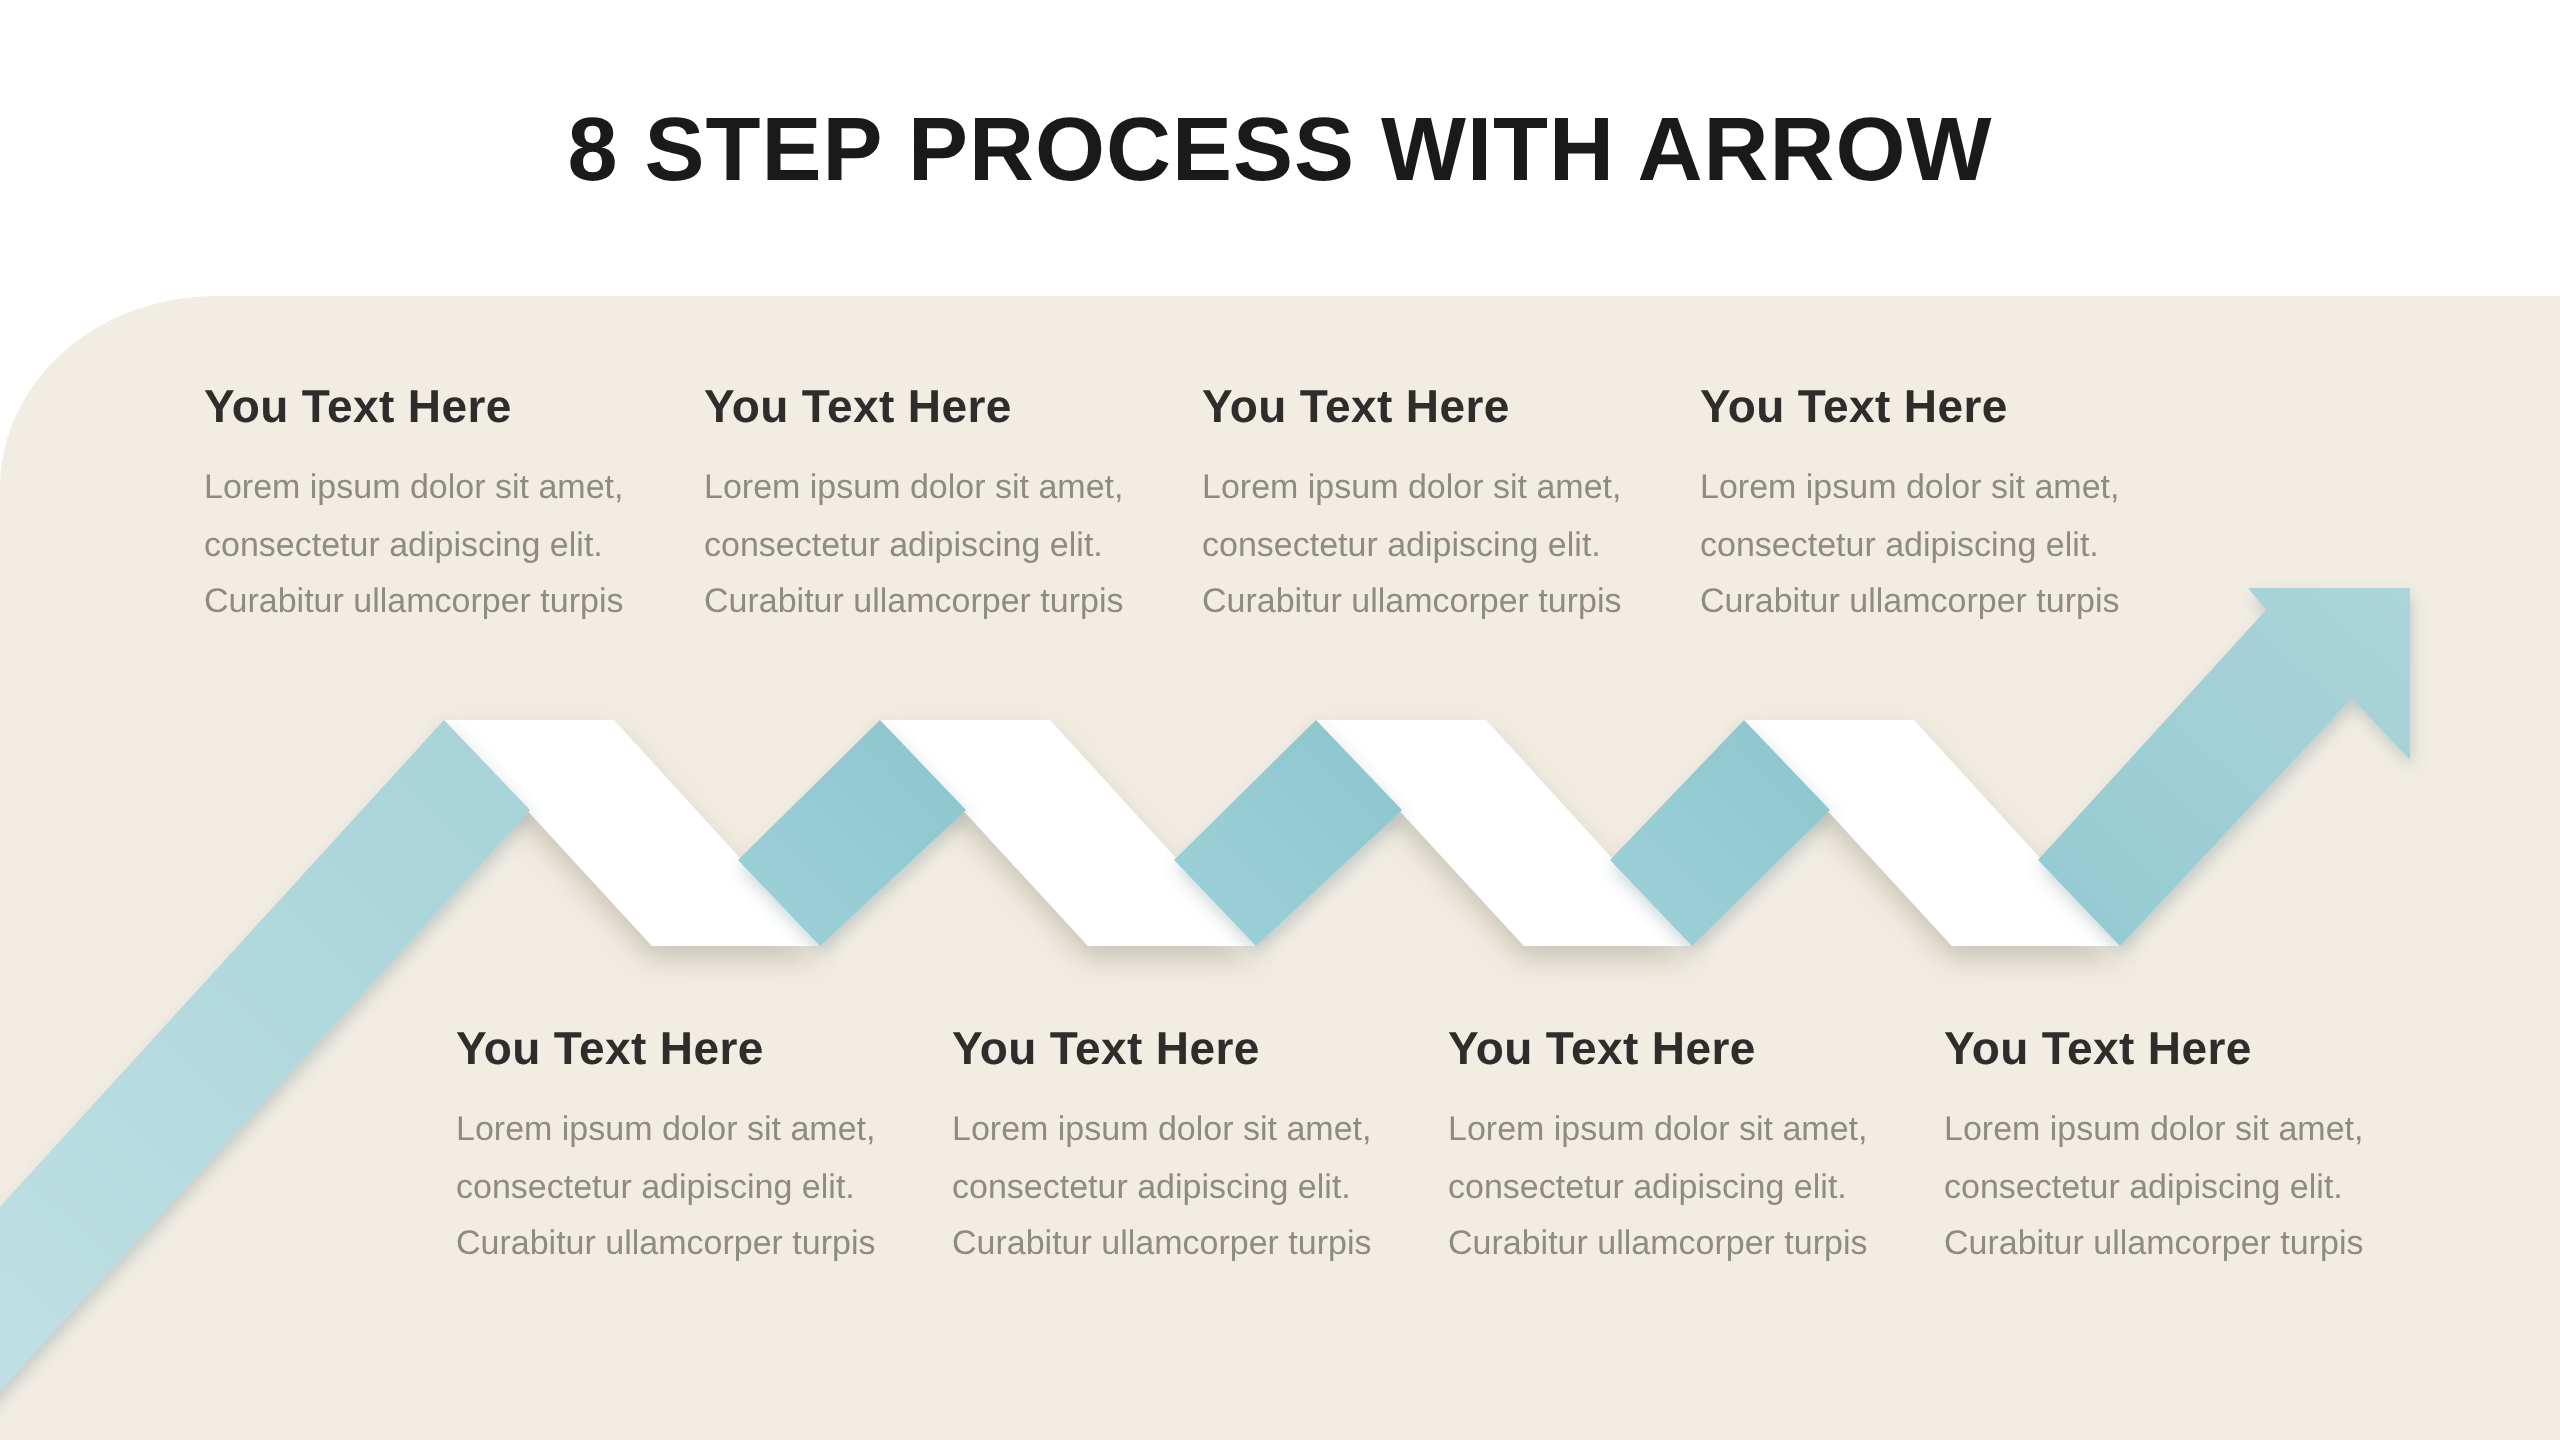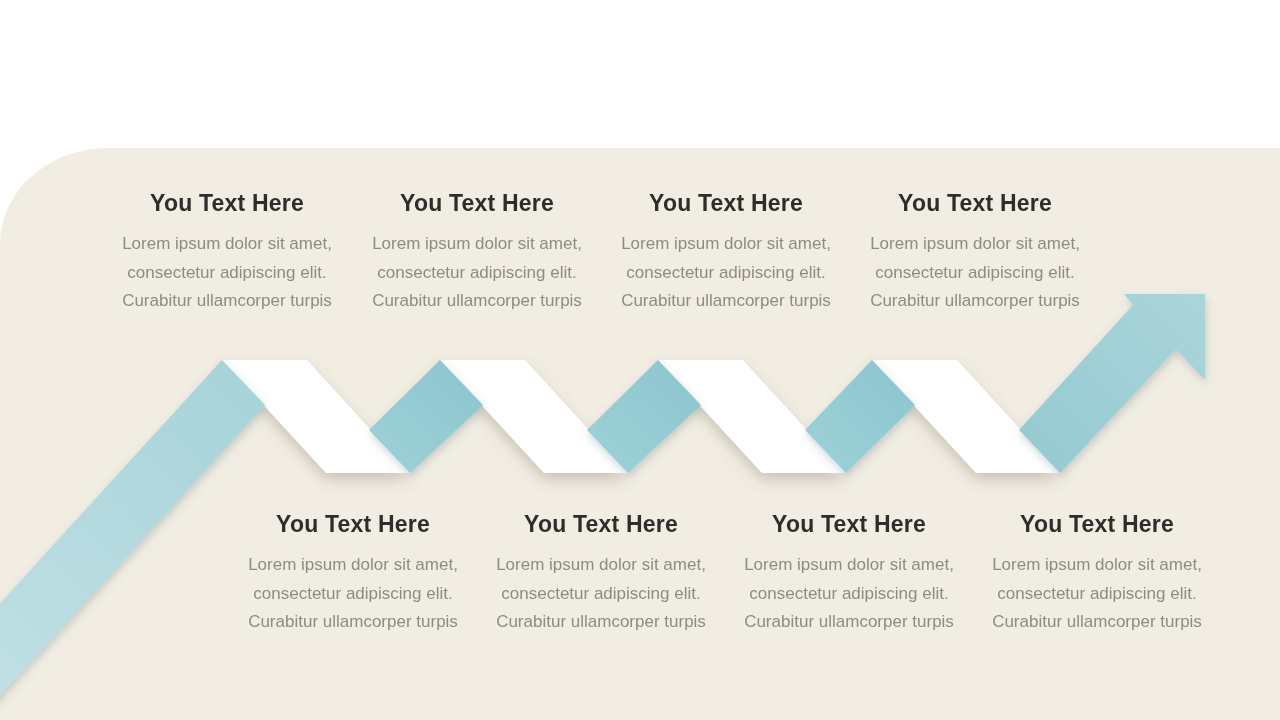--- a/index.html
+++ b/index.html
@@ -34,21 +34,20 @@
   .ribbon {
     position: absolute;
     left: 0;
     top: 0;
     width: 1280px;
     height: 720px;
   }
   .step {
     position: absolute;
     width: 250px;
-    text-align: center;
   }
   .step.top { top: 190px; }
   .step.bottom { top: 511px; }
   .step h2 {
     margin: 0 0 14px 0;
     font-size: 23px;
     line-height: 26px;
     font-weight: bold;
     letter-spacing: 0.2px;
   }
@@ -57,20 +56,21 @@
     font-size: 17px;
     line-height: 28.5px;
     font-weight: normal;
   }
 </style>
 </head>
 <body>
 
 <div class="slide">
 
+  <h1 class="title" style="color: rgb(26, 26, 26);">8 STEP PROCESS WITH ARROW</h1>
 
   <div class="panel" style="background-color: rgb(242, 237, 227);"></div>
 
   <svg class="ribbon" viewBox="0 0 1280 720" xmlns="http://www.w3.org/2000/svg">
     <defs>
       <linearGradient id="gLight" gradientUnits="userSpaceOnUse" x1="250" y1="370" x2="-110" y2="740">
         <stop offset="0" stop-color="#a7d3d9"></stop>
         <stop offset="1" stop-color="#c6e3e7"></stop>
       </linearGradient>
       <linearGradient id="gMid" x1="0" y1="1" x2="1" y2="0">

